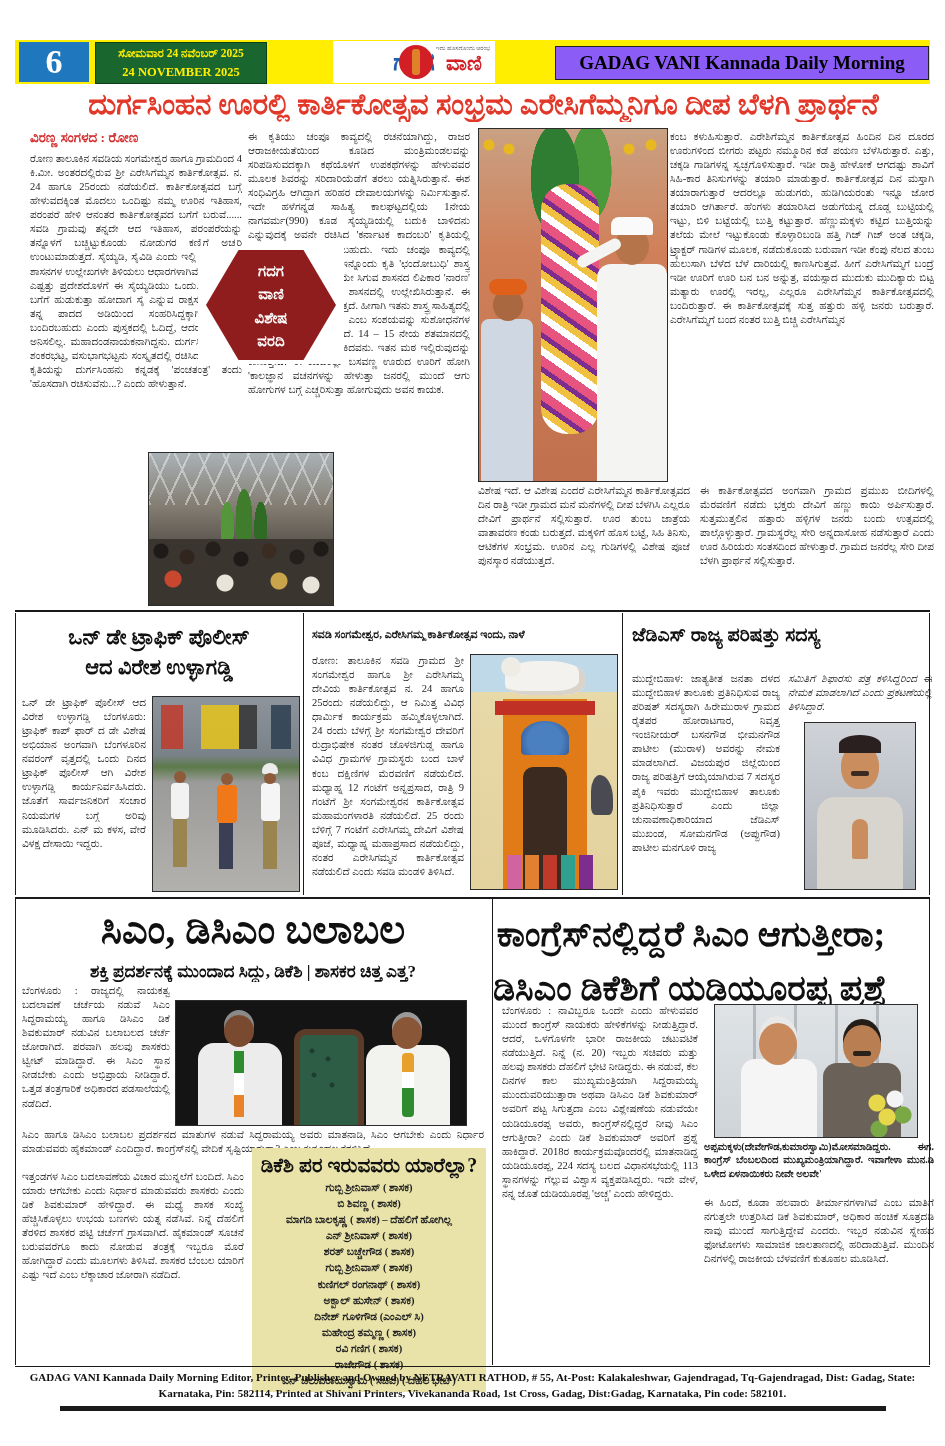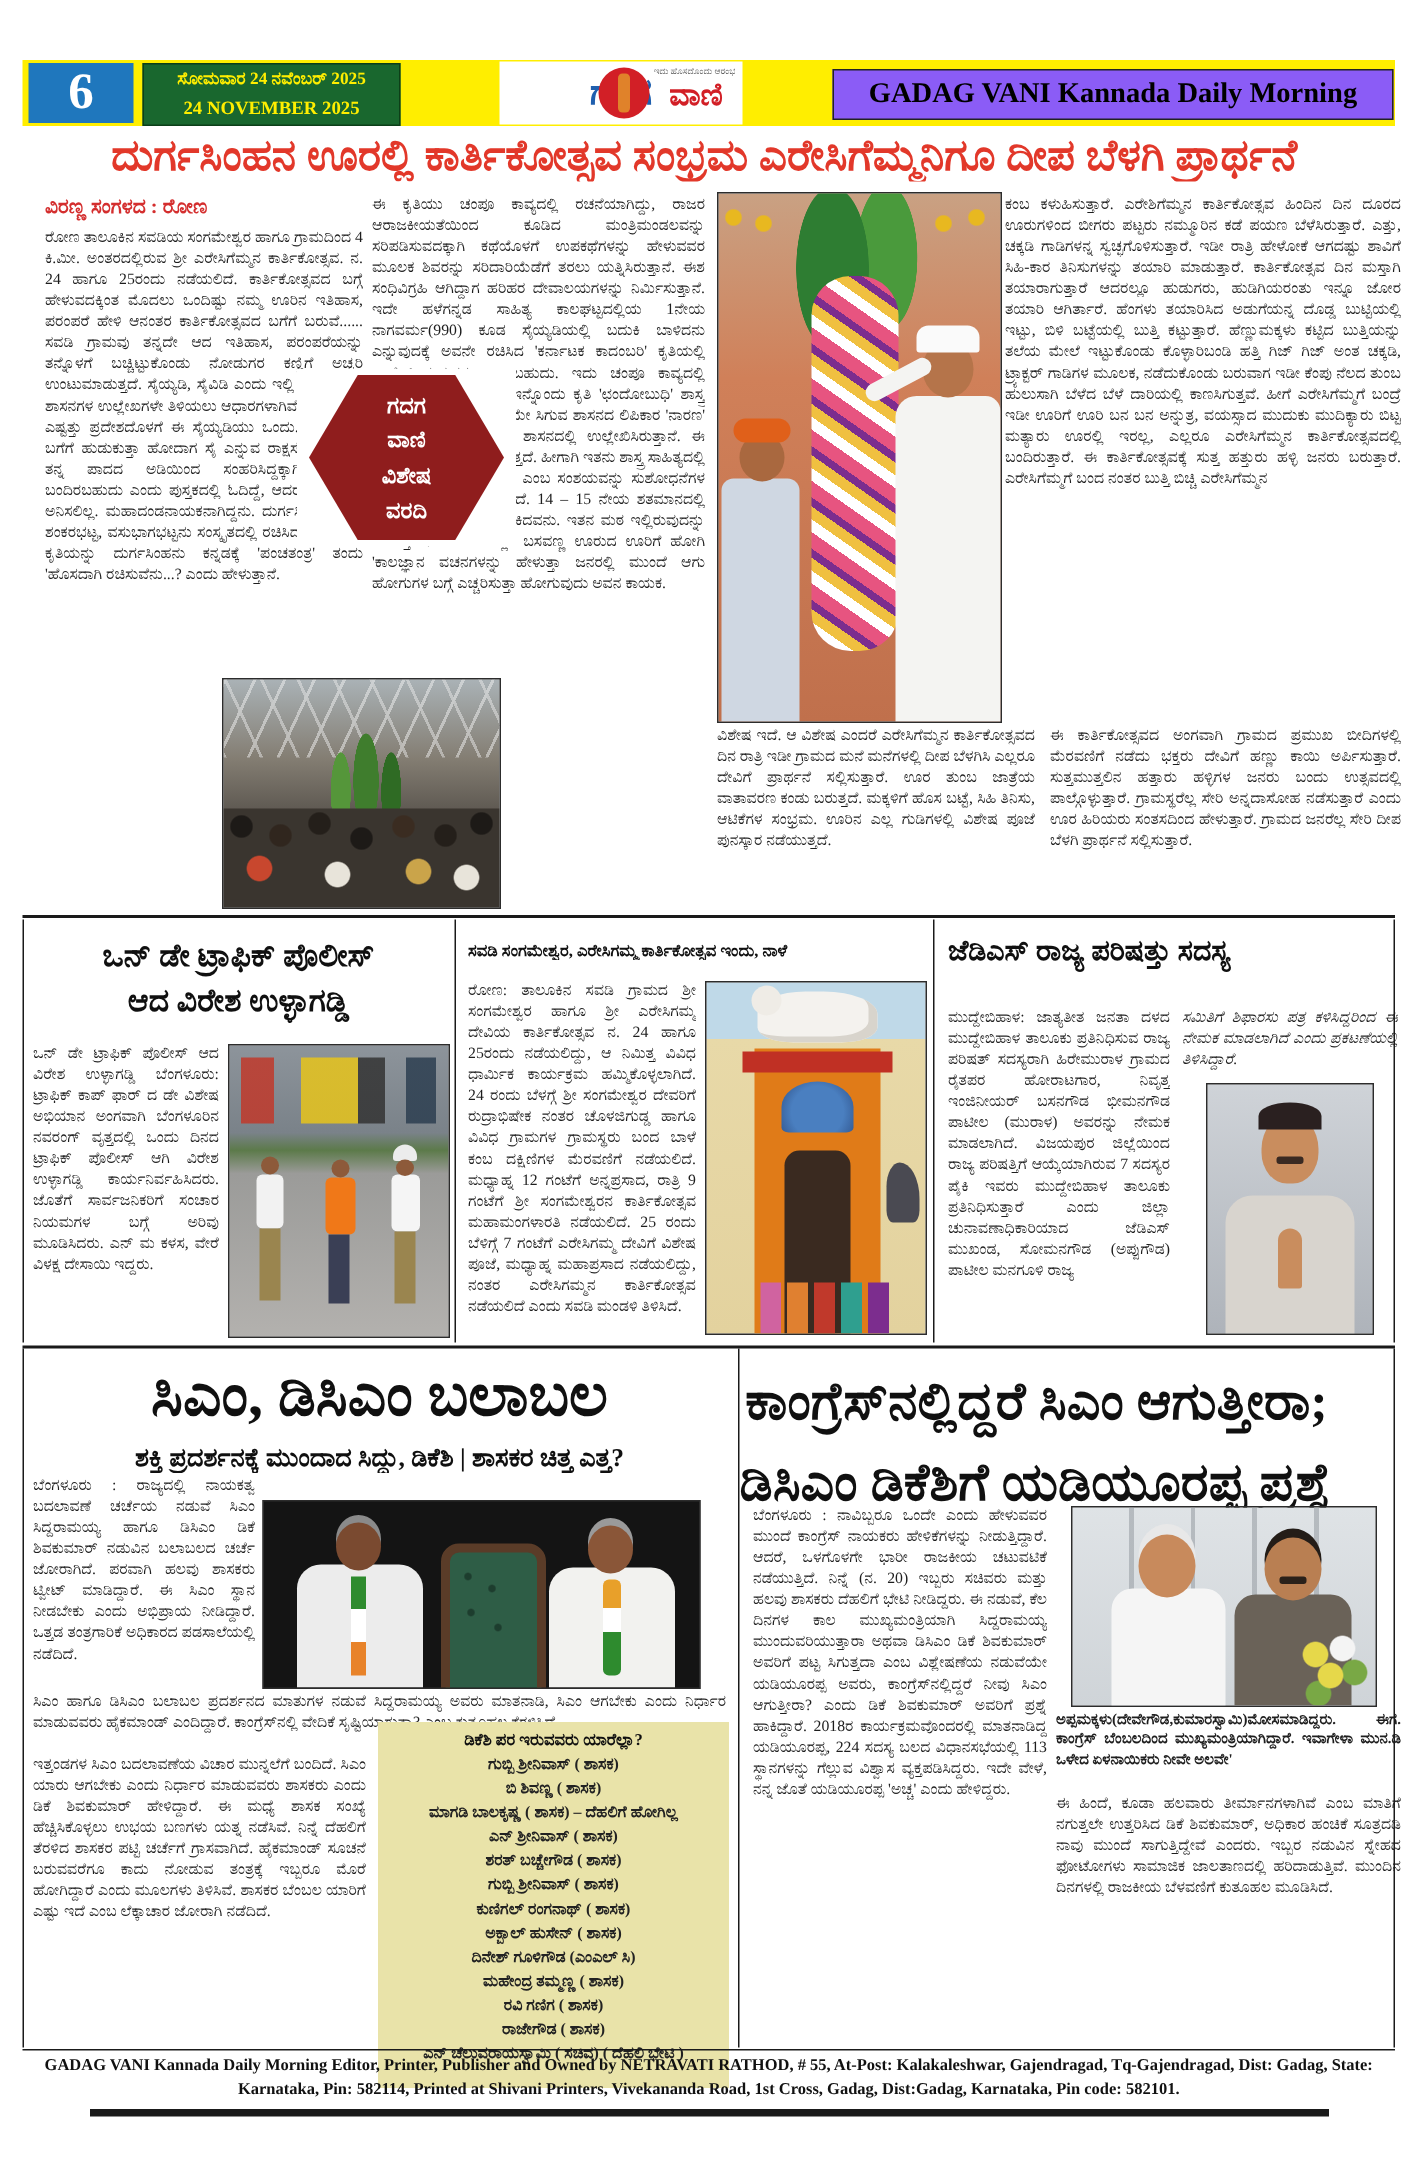--- a/index.html
+++ b/index.html
@@ -36,21 +36,21 @@
       </span>
       <span class="abs" style="left:100px;top:4px;width:60px;font-size:6px;color:#555;line-height:7px;">ಇದು ಹೊಸದೊಂದು ಆರಂಭ</span>
       <span class="abs" style="left:100px;top:10px;width:62px;font-weight:bold;font-size:21px;color:#d21f26;">ವಾಣಿ</span>
     </div>
     <div class="abs" style="left:540px;top:6px;width:372px;height:32px;background:#8b5cf6;border:1px solid #222;
                 text-align:center;font-weight:bold;font-size:19px;line-height:32px;color:#000;">
       <span>GADAG VANI Kannada Daily Morning</span>
     </div>
   </div>
 
-  <div class="abs nowrap" style="left:12px;top:88px;width:915px;text-align:center;font-weight:bold;font-size:29px;
+  <div class="abs nowrap" style="left:26px;top:88px;width:915px;text-align:center;font-weight:bold;font-size:29px;
               color:#e2382a;overflow:hidden;">ದುರ್ಗಸಿಂಹನ ಊರಲ್ಲಿ ಕಾರ್ತಿಕೋತ್ಸವ ಸಂಭ್ರಮ ಎರೇಸಿಗೆಮ್ಮನಿಗೂ ದೀಪ ಬೆಳಗಿ ಪ್ರಾರ್ಥನೆ</div>
 
   <div class="abs" style="left:30px;top:130px;width:212px;font-weight:bold;font-size:13.5px;color:#d42e2e;">ವಿರಣ್ಣ ಸಂಗಳದ : ರೋಣ</div>
 
   <div class="abs kn" style="left:30px;top:152px;width:212px;height:452px;">ರೋಣ ತಾಲೂಕಿನ ಸವಡಿಯ ಸಂಗಮೇಶ್ವರ ಹಾಗೂ ಗ್ರಾಮದಿಂದ 4 ಕಿ.ಮೀ. ಅಂತರದಲ್ಲಿರುವ ಶ್ರೀ ಎರೇಸಿಗೆಮ್ಮನ ಕಾರ್ತಿಕೋತ್ಸವ. ನ. 24 ಹಾಗೂ 25ರಂದು ನಡೆಯಲಿದೆ. ಕಾರ್ತಿಕೋತ್ಸವದ ಬಗ್ಗೆ ಹೇಳುವದಕ್ಕಿಂತ ಮೊದಲು ಒಂದಿಷ್ಟು ನಮ್ಮ ಊರಿನ ಇತಿಹಾಸ, ಪರಂಪರೆ ಹೇಳಿ ಆನಂತರ ಕಾರ್ತಿಕೋತ್ಸವದ ಬಗೆಗೆ ಬರುವೆ...... ಸವಡಿ ಗ್ರಾಮವು ತನ್ನದೇ ಆದ ಇತಿಹಾಸ, ಪರಂಪರೆಯನ್ನು ತನ್ನೊಳಗೆ ಬಚ್ಚಿಟ್ಟುಕೊಂಡು ನೋಡುಗರ ಕಣ್ಣಿಗೆ ಅಚ್ಚರಿ ಉಂಟುಮಾಡುತ್ತದೆ. ಸೈಯ್ಯಡಿ, ಸೈವಿಡಿ ಎಂದು ಇಲ್ಲಿ ಕಂಡುಬರುವ ಶಾಸನಗಳ ಉಲ್ಲೇಖಗಳೇ ತಿಳಿಯಲು ಆಧಾರಗಳಾಗಿವೆ. ಕಿಸುವೊಳಲ ಎಷ್ಟತ್ತು ಪ್ರದೇಶದೊಳಗೆ ಈ ಸೈಯ್ಯಡಿಯು ಒಂದು. ಸೈಯ್ಯಡಿಯ ಬಗೆಗೆ ಹುಡುಕುತ್ತಾ ಹೋದಾಗ ಸೈ ಎನ್ನುವ ರಾಕ್ಷಸನನ್ನು ಶಿವನು ತನ್ನ ಪಾದದ ಅಡಿಯಿಂದ ಸಂಹರಿಸಿದ್ದಕ್ಕಾಗಿ ಸೈಯ್ಯಡಿ ಬಂದಿರಬಹುದು ಎಂದು ಪುಸ್ತಕದಲ್ಲಿ ಓದಿದ್ದೆ, ಆದರೆ ನನಗೆ ಸ್ಪಷ್ಟ ಅನಿಸಲಿಲ್ಲ. ಮಹಾದಂಡನಾಯಕನಾಗಿದ್ದನು. ದುರ್ಗಸಿಂಹನ ಗುರು ಶಂಕರಭಟ್ಟ, ವಸುಭಾಗಭಟ್ಟನು ಸಂಸ್ಕೃತದಲ್ಲಿ ರಚಿಸಿದ 'ಪಂಚತಂತ್ರ' ಕೃತಿಯನ್ನು ದುರ್ಗಸಿಂಹನು ಕನ್ನಡಕ್ಕೆ 'ಪಂಚತಂತ್ರ' ತಂದು 'ಹೊಸದಾಗಿ ರಚಿಸುವೆನು...? ಎಂದು ಹೇಳುತ್ತಾನೆ.</div>
   <div class="abs kn" style="left:248px;top:130px;width:222px;height:474px;">ಈ ಕೃತಿಯು ಚಂಪೂ ಕಾವ್ಯದಲ್ಲಿ ರಚನೆಯಾಗಿದ್ದು, ರಾಜರ ಆರಾಜಕೀಯತೆಯಿಂದ ಕೂಡಿದ ಮಂತ್ರಿಮಂಡಲವನ್ನು ಸರಿಪಡಿಸುವದಕ್ಕಾಗಿ ಕಥೆಯೊಳಗೆ ಉಪಕಥೆಗಳನ್ನು ಹೇಳುವವರ ಮೂಲಕ ಶಿವರನ್ನು ಸರಿದಾರಿಯೆಡೆಗೆ ತರಲು ಯತ್ನಿಸಿರುತ್ತಾನೆ. ಈಶ ಸಂಧಿವಿಗ್ರಹಿ ಆಗಿದ್ದಾಗ ಹರಿಹರ ದೇವಾಲಯಗಳನ್ನು ನಿರ್ಮಿಸುತ್ತಾನೆ. ಇದೇ ಹಳೆಗನ್ನಡ ಸಾಹಿತ್ಯ ಕಾಲಘಟ್ಟದಲ್ಲಿಯ 1ನೇಯ ನಾಗವರ್ಮ(990) ಕೂಡ ಸೈಯ್ಯಡಿಯಲ್ಲಿ ಬದುಕಿ ಬಾಳಿದನು ಎನ್ನುವುದಕ್ಕೆ ಅವನೇ ರಚಿಸಿದ 'ಕರ್ನಾಟಕ ಕಾದಂಬರಿ' ಕೃತಿಯಲ್ಲಿ ಉಲ್ಲೇಖಿಸಿರುವುದನ್ನು ಕಾಣಬಹುದು. ಇದು ಚಂಪೂ ಕಾವ್ಯದಲ್ಲಿ ರಚನೆಯಾಗಿರುತ್ತದೆ. ಇತನ ಇನ್ನೊಂದು ಕೃತಿ 'ಛಂದೋಬುಧಿ' ಶಾಸ್ತ್ರ ಗ್ರಂಥವಾಗಿದೆ. ಸೈಯಡಿಯಲ್ಲಿಯೇ ಸಿಗುವ ಶಾಸನದ ಲಿಪಿಕಾರ 'ನಾರಣ' ನೆಂಬ ಶಾಸನ ಕವಿ ನಮಗೆ ಶಾಸನದಲ್ಲಿ ಉಲ್ಲೇಖಿಸಿರುತ್ತಾನೆ. ಈ ಶಾಸನದಲ್ಲಿ ತ್ರಿಪದಿ ಪದ್ಯ ಇರುತ್ತದೆ. ಹೀಗಾಗಿ ಇತನು ಶಾಸ್ತ್ರ ಸಾಹಿತ್ಯದಲ್ಲಿ ಗ್ರಂಥಗಳನ್ನು ರಚಿಸಿರಬಹುದು ಎಂಬ ಸಂಶಯವನ್ನು ಸುಶೋಧನೆಗಳ ಮೂಲಕ ಕಂಡುಕೊಳ್ಳಬೇಕಾಗಿದೆ. 14 – 15 ನೇಯ ಶತಮಾನದಲ್ಲಿ ಕೊಡೆಕಲ್ಲ ಬಸವಣ್ಣನು ಬದುಕಿದವನು. ಇತನ ಮಠ ಇಲ್ಲಿರುವುದನ್ನು ಕಾಣುತ್ತೇವೆ. ಈ ಕೊಡೆಕಲ್ಲು ಬಸವಣ್ಣ ಊರುದ ಊರಿಗೆ ಹೋಗಿ 'ಕಾಲಜ್ಞಾನ ವಚನಗಳನ್ನು ಹೇಳುತ್ತಾ ಜನರಲ್ಲಿ ಮುಂದೆ ಆಗು ಹೋಗುಗಳ ಬಗ್ಗೆ ಎಚ್ಚರಿಸುತ್ತಾ ಹೋಗುವುದು ಅವನ ಕಾಯಕ.</div>
   <div class="abs kn" style="left:670px;top:130px;width:264px;height:348px;">ಕಂಬ ಕಳುಹಿಸುತ್ತಾರೆ. ಎರೇಶಿಗೆಮ್ಮನ ಕಾರ್ತಿಕೋತ್ಸವ ಹಿಂದಿನ ದಿನ ದೂರದ ಊರುಗಳಿಂದ ಬೀಗರು ಪಟ್ಟರು ನಮ್ಮೂರಿನ ಕಡೆ ಪಯಣ ಬೆಳೆಸಿರುತ್ತಾರೆ. ಎತ್ತು, ಚಕ್ಕಡಿ ಗಾಡಿಗಳನ್ನ ಸ್ವಚ್ಛಗೊಳಿಸುತ್ತಾರೆ. ಇಡೀ ರಾತ್ರಿ ಹೇಳೋಕೆ ಆಗದಷ್ಟು ಶಾವಿಗೆ ಸಿಹಿ-ಕಾರ ತಿನಿಸುಗಳನ್ನು ತಯಾರಿ ಮಾಡುತ್ತಾರೆ. ಕಾರ್ತಿಕೋತ್ಸವ ದಿನ ಮಸ್ತಾಗಿ ತಯಾರಾಗುತ್ತಾರೆ ಆದರಲ್ಲೂ ಹುಡುಗರು, ಹುಡಿಗಿಯರಂತು ಇನ್ನೂ ಜೋರ ತಯಾರಿ ಆಗಿರ್ತಾರೆ. ಹೆಂಗಳು ತಯಾರಿಸಿದ ಅಡುಗೆಯನ್ನ ದೊಡ್ಡ ಬುಟ್ಟಿಯಲ್ಲಿ ಇಟ್ಟು, ಬಿಳಿ ಬಟ್ಟೆಯಲ್ಲಿ ಬುತ್ತಿ ಕಟ್ಟುತ್ತಾರೆ. ಹೆಣ್ಣುಮಕ್ಕಳು ಕಟ್ಟಿದ ಬುತ್ತಿಯನ್ನು ತಲೆಯ ಮೇಲೆ ಇಟ್ಟುಕೊಂಡು ಕೊಳ್ಳಾರಿಬಂಡಿ ಹತ್ತಿ ಗಿಜ್ ಗಿಜ್ ಅಂತ ಚಕ್ಕಡಿ, ಟ್ರ್ಯಾಕ್ಟರ್ ಗಾಡಿಗಳ ಮೂಲಕ, ನಡೆದುಕೊಂಡು ಬರುವಾಗ ಇಡೀ ಕೆಂಪು ನೆಲದ ತುಂಬ ಹುಲುಸಾಗಿ ಬೆಳೆದ ಬೆಳೆ ದಾರಿಯಲ್ಲಿ ಕಾಣಸಿಗುತ್ತವೆ. ಹೀಗೆ ಎರೇಸಿಗೆಮ್ಮಗೆ ಬಂದ್ರೆ ಇಡೀ ಊರಿಗೆ ಊರಿ ಬನ ಬನ ಅನ್ನುತ್ರ, ವಯಸ್ಸಾದ ಮುದುಕು ಮುದಿಕ್ಯಾರು ಬಿಟ್ಟ ಮತ್ಯಾರು ಊರಲ್ಲಿ ಇರಲ್ಲ, ಎಲ್ಲರೂ ಎರೇಸಿಗೆಮ್ಮನ ಕಾರ್ತಿಕೋತ್ಸವದಲ್ಲಿ ಬಂದಿರುತ್ತಾರೆ. ಈ ಕಾರ್ತಿಕೋತ್ಸವಕ್ಕೆ ಸುತ್ತ ಹತ್ತುರು ಹಳ್ಳಿ ಜನರು ಬರುತ್ತಾರೆ. ಎರೇಸಿಗೆಮ್ಮಗೆ ಬಂದ ನಂತರ ಬುತ್ತಿ ಬಿಚ್ಚಿ ಎರೇಸಿಗೆಮ್ಮನ</div>
   <div class="abs kn" style="left:478px;top:484px;width:212px;height:122px;">ವಿಶೇಷ ಇದೆ. ಆ ವಿಶೇಷ ಎಂದರೆ ಎರೇಸಿಗೆಮ್ಮನ ಕಾರ್ತಿಕೋತ್ಸವದ ದಿನ ರಾತ್ರಿ ಇಡೀ ಗ್ರಾಮದ ಮನೆ ಮನೆಗಳಲ್ಲಿ ದೀಪ ಬೆಳಗಿಸಿ ಎಲ್ಲರೂ ದೇವಿಗೆ ಪ್ರಾರ್ಥನೆ ಸಲ್ಲಿಸುತ್ತಾರೆ. ಊರ ತುಂಬ ಜಾತ್ರೆಯ ವಾತಾವರಣ ಕಂಡು ಬರುತ್ತದೆ. ಮಕ್ಕಳಿಗೆ ಹೊಸ ಬಟ್ಟೆ, ಸಿಹಿ ತಿನಿಸು, ಆಟಿಕೆಗಳ ಸಂಭ್ರಮ. ಊರಿನ ಎಲ್ಲ ಗುಡಿಗಳಲ್ಲಿ ವಿಶೇಷ ಪೂಜೆ ಪುನಸ್ಕಾರ ನಡೆಯುತ್ತದೆ.</div>
   <div class="abs kn" style="left:700px;top:484px;width:234px;height:122px;">ಈ ಕಾರ್ತಿಕೋತ್ಸವದ ಅಂಗವಾಗಿ ಗ್ರಾಮದ ಪ್ರಮುಖ ಬೀದಿಗಳಲ್ಲಿ ಮೆರವಣಿಗೆ ನಡೆದು ಭಕ್ತರು ದೇವಿಗೆ ಹಣ್ಣು ಕಾಯಿ ಅರ್ಪಿಸುತ್ತಾರೆ. ಸುತ್ತಮುತ್ತಲಿನ ಹತ್ತಾರು ಹಳ್ಳಿಗಳ ಜನರು ಬಂದು ಉತ್ಸವದಲ್ಲಿ ಪಾಲ್ಗೊಳ್ಳುತ್ತಾರೆ. ಗ್ರಾಮಸ್ಥರೆಲ್ಲ ಸೇರಿ ಅನ್ನದಾಸೋಹ ನಡೆಸುತ್ತಾರೆ ಎಂದು ಊರ ಹಿರಿಯರು ಸಂತಸದಿಂದ ಹೇಳುತ್ತಾರೆ. ಗ್ರಾಮದ ಜನರೆಲ್ಲ ಸೇರಿ ದೀಪ ಬೆಳಗಿ ಪ್ರಾರ್ಥನೆ ಸಲ್ಲಿಸುತ್ತಾರೆ.</div>
 
@@ -186,21 +186,21 @@
                 radial-gradient(circle 2px at 10px 34px,#1d3d2e 2px,transparent 3px),
                 radial-gradient(circle 2px at 28px 44px,#1d3d2e 2px,transparent 3px);"></div>
     <div class="abs" style="left:190px;top:44px;width:84px;height:80px;background:#f2f2ef;border-radius:16px 16px 0 0;"></div>
     <div class="abs" style="left:216px;top:16px;width:30px;height:32px;background:#8a5638;border-radius:50%;box-shadow:0 -5px 0 #9a9a9a;"></div>
     <div class="abs" style="left:226px;top:52px;width:12px;height:64px;background:linear-gradient(180deg,#e8a02a 0 30%,#ffffff 30% 55%,#2e8b2e 55%);border-radius:4px;"></div>
   </div>
   <div class="abs kn" style="left:22px;top:1128px;width:462px;height:38px;">ಸಿಎಂ ಹಾಗೂ ಡಿಸಿಎಂ ಬಲಾಬಲ ಪ್ರದರ್ಶನದ ಮಾತುಗಳ ನಡುವೆ ಸಿದ್ದರಾಮಯ್ಯ ಅವರು ಮಾತನಾಡಿ, ಸಿಎಂ ಆಗಬೇಕು ಎಂದು ನಿರ್ಧಾರ ಮಾಡುವವರು ಹೈಕಮಾಂಡ್ ಎಂದಿದ್ದಾರೆ. ಕಾಂಗ್ರೆಸ್‌ನಲ್ಲಿ ವೇದಿಕೆ ಸೃಷ್ಟಿಯಾಗುತ್ತಾ? ಎಂಬ ಕುತೂಹಲ ಕೆರಳಿಸಿದೆ.</div>
   <div class="abs kn" style="left:22px;top:1170px;width:222px;height:220px;">ಇತ್ತಂಡಗಳ ಸಿಎಂ ಬದಲಾವಣೆಯ ವಿಚಾರ ಮುನ್ನಲೆಗೆ ಬಂದಿದೆ. ಸಿಎಂ ಯಾರು ಆಗಬೇಕು ಎಂದು ನಿರ್ಧಾರ ಮಾಡುವವರು ಶಾಸಕರು ಎಂದು ಡಿಕೆ ಶಿವಕುಮಾರ್ ಹೇಳಿದ್ದಾರೆ. ಈ ಮಧ್ಯೆ ಶಾಸಕ ಸಂಖ್ಯೆ ಹೆಚ್ಚಿಸಿಕೊಳ್ಳಲು ಉಭಯ ಬಣಗಳು ಯತ್ನ ನಡೆಸಿವೆ. ನಿನ್ನೆ ದೆಹಲಿಗೆ ತೆರಳಿದ ಶಾಸಕರ ಪಟ್ಟಿ ಚರ್ಚೆಗೆ ಗ್ರಾಸವಾಗಿದೆ. ಹೈಕಮಾಂಡ್ ಸೂಚನೆ ಬರುವವರೆಗೂ ಕಾದು ನೋಡುವ ತಂತ್ರಕ್ಕೆ ಇಬ್ಬರೂ ಮೊರೆ ಹೋಗಿದ್ದಾರೆ ಎಂದು ಮೂಲಗಳು ತಿಳಿಸಿವೆ. ಶಾಸಕರ ಬೆಂಬಲ ಯಾರಿಗೆ ಎಷ್ಟು ಇದೆ ಎಂಬ ಲೆಕ್ಕಾಚಾರ ಜೋರಾಗಿ ನಡೆದಿದೆ.</div>
 
   <div class="abs" style="left:252px;top:1148px;width:234px;height:244px;background:#e9e3a9;box-sizing:border-box;padding-top:6px;">
-    <div class="hl center" style="font-size:11px;margin-bottom:3px;">ಡಿಕೆಶಿ ಪರ ಇರುವವರು ಯಾರೆಲ್ಲಾ?</div>
+    <div class="hl center" style="font-size:20px;margin-bottom:3px;">ಡಿಕೆಶಿ ಪರ ಇರುವವರು ಯಾರೆಲ್ಲಾ?</div>
     <div class="center" style="font-size:10.6px;font-weight:bold;line-height:1.52;color:#222;">
       <div>ಗುಬ್ಬಿ ಶ್ರೀನಿವಾಸ್ ( ಶಾಸಕ)</div>
       <div>ಬಿ ಶಿವಣ್ಣ ( ಶಾಸಕ)</div>
       <div>ಮಾಗಡಿ ಬಾಲಕೃಷ್ಣ ( ಶಾಸಕ) – ದೆಹಲಿಗೆ ಹೋಗಿಲ್ಲ</div>
       <div>ಎನ್ ಶ್ರೀನಿವಾಸ್ ( ಶಾಸಕ)</div>
       <div>ಶರತ್ ಬಚ್ಚೇಗೌಡ ( ಶಾಸಕ)</div>
       <div>ಗುಬ್ಬಿ ಶ್ರೀನಿವಾಸ್ ( ಶಾಸಕ)</div>
       <div>ಕುಣಿಗಲ್ ರಂಗನಾಥ್ ( ಶಾಸಕ)</div>
       <div>ಅಕ್ಬಾಲ್ ಹುಸೇನ್ ( ಶಾಸಕ)</div>
       <div>ದಿನೇಶ್ ಗೂಳಿಗೌಡ (ಎಂಎಲ್ ಸಿ)</div>

